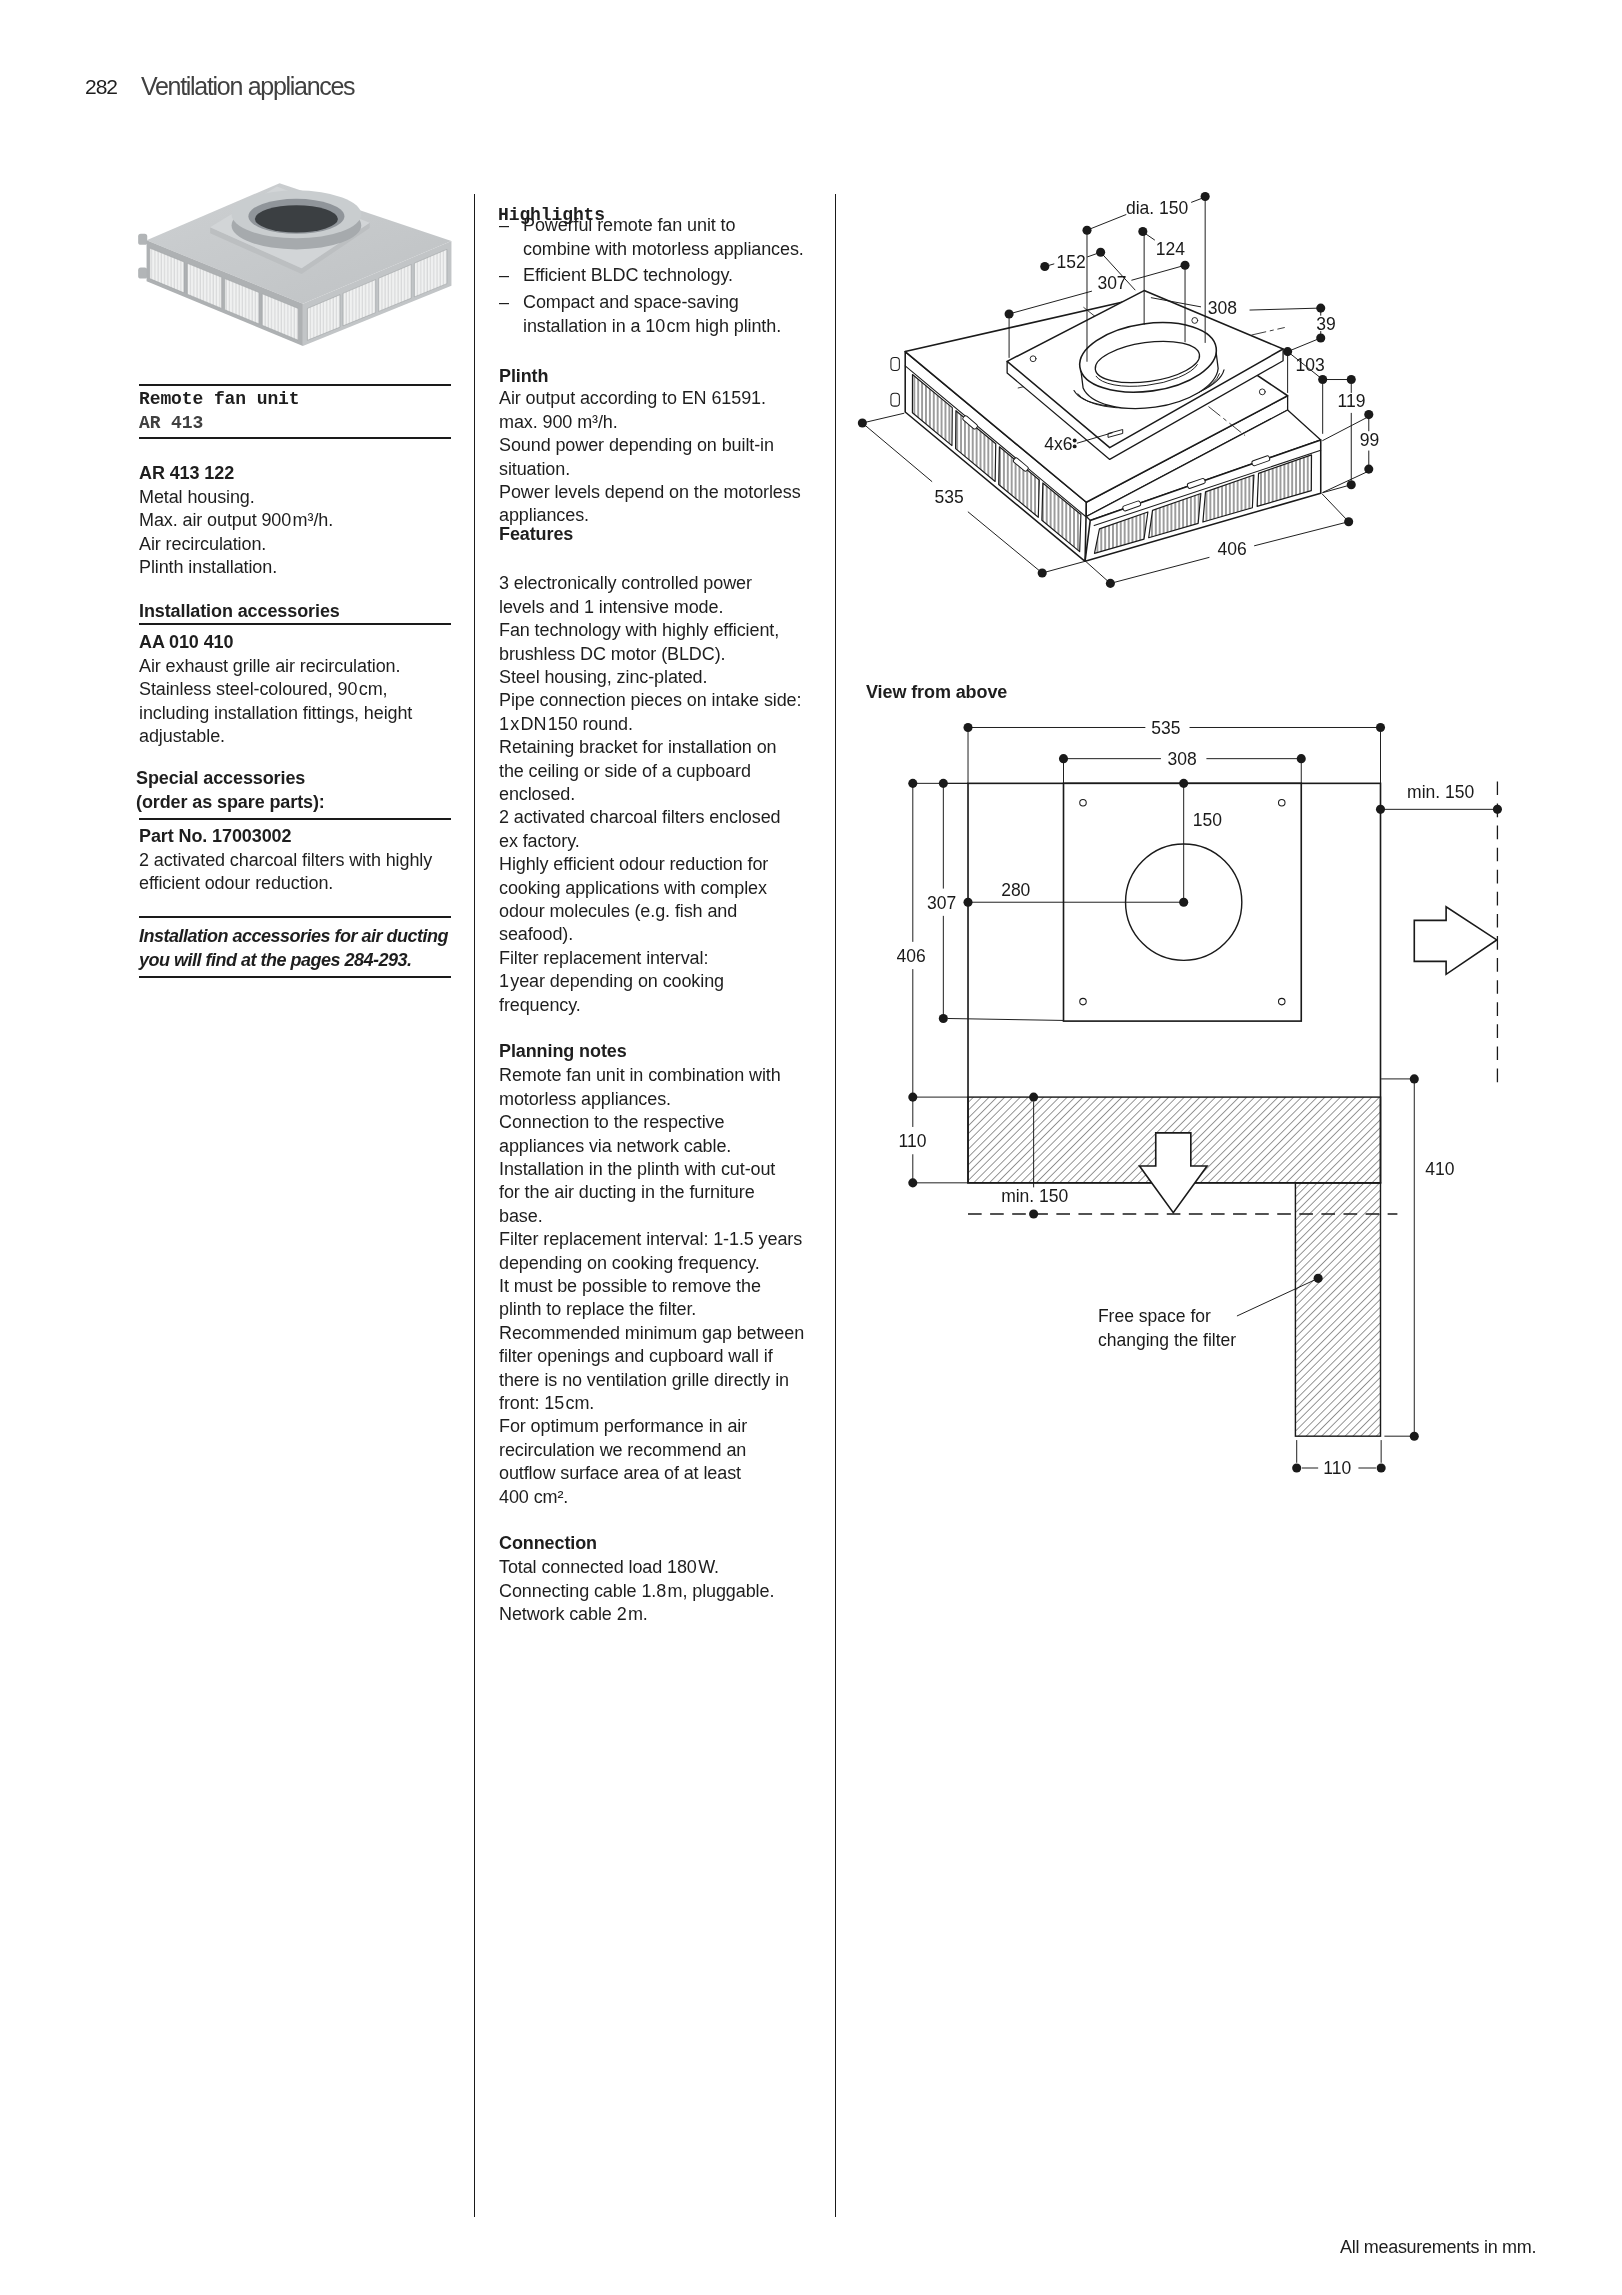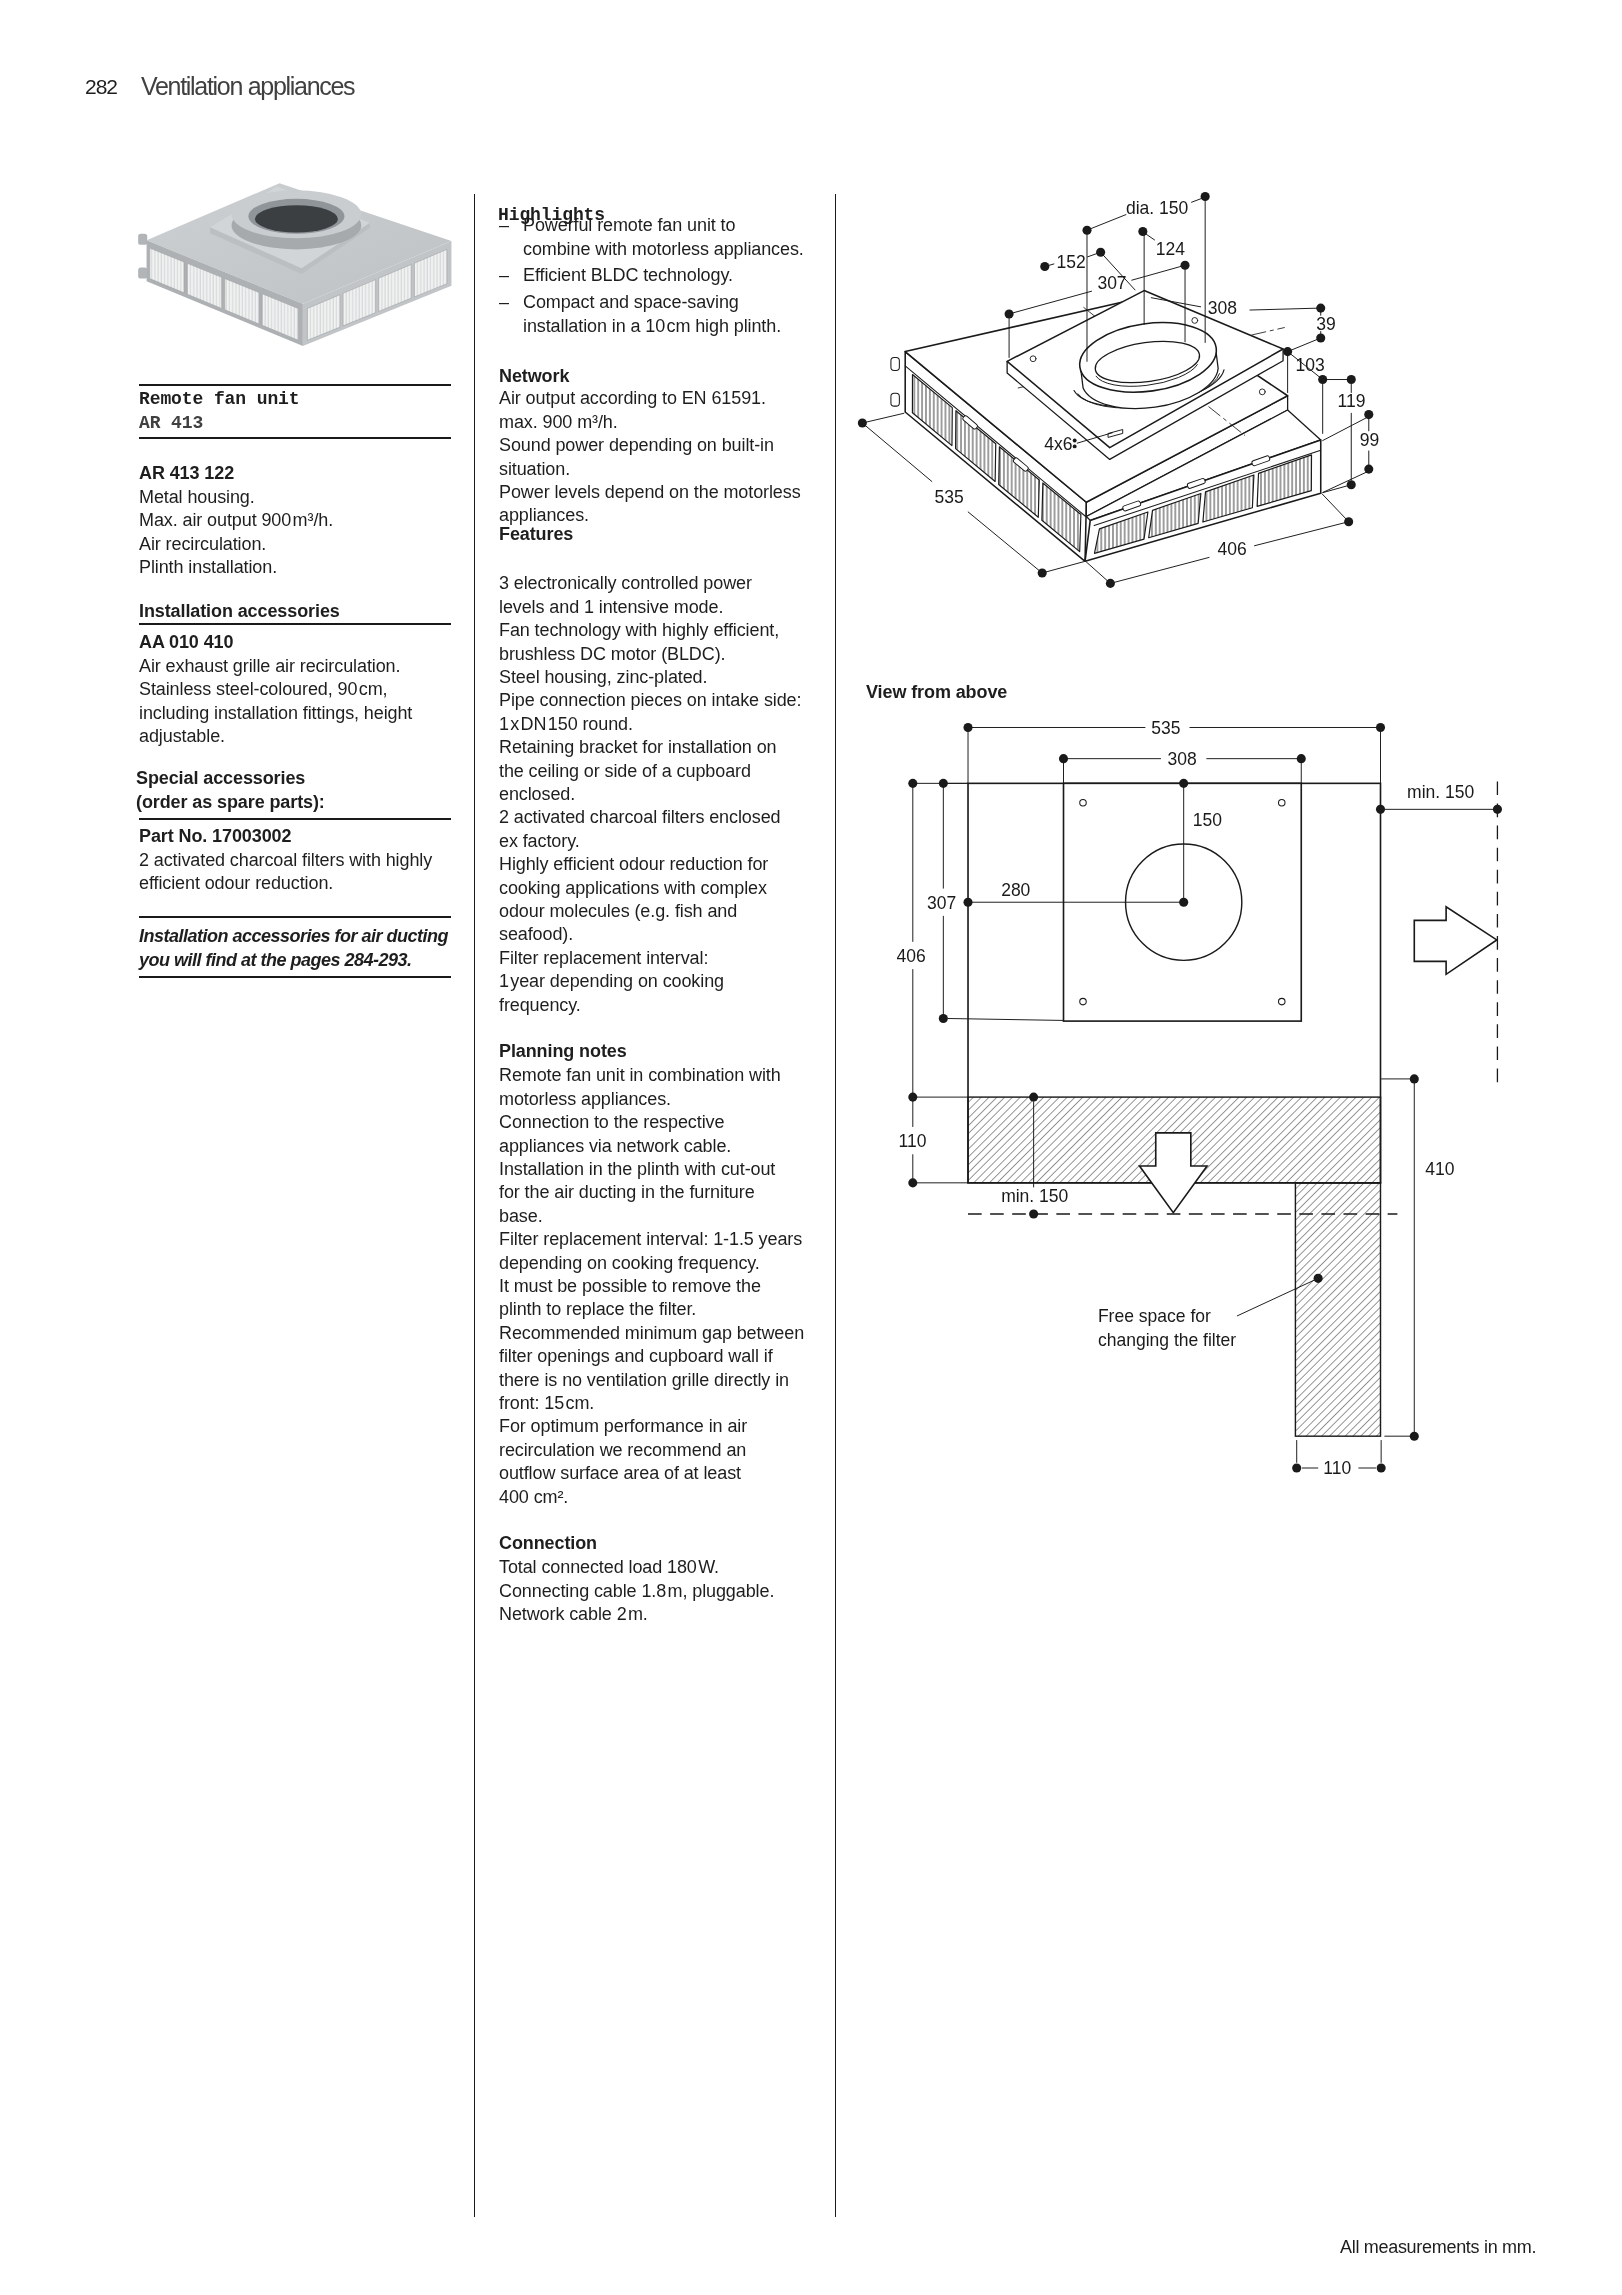--- a/index.html
+++ b/index.html
@@ -54,21 +54,21 @@
 <div class="t" style="left:523px;top:213px;">Powerful remote fan unit to<br>combine with motorless appliances.</div>
 
 <div class="t" style="left:499px;top:263px;">–</div>
 
 <div class="t" style="left:523px;top:263px;">Efficient BLDC technology.</div>
 
 <div class="t" style="left:499px;top:290px;">–</div>
 
 <div class="t" style="left:523px;top:290px;">Compact and space-saving<br>installation in a 10 cm high plinth.</div>
 
-<div class="t b" style="left:499px;top:364px;">Network</div>
+<div class="t b" style="left:499px;top:364px;">Plinth</div>
 
 <div class="t" style="left:499px;top:386px;">Air output according to EN 61591.<br>max. 900 m³/h.<br>Sound power depending on built-in<br>situation.<br>Power levels depend on the motorless<br>appliances.</div>
 
 <div class="t b" style="left:499px;top:522px;">Features</div>
 
 <div class="t" style="left:499px;top:571px;">3 electronically controlled power<br>levels and 1 intensive mode.<br>Fan technology with highly efficient,<br>brushless DC motor (BLDC).<br>Steel housing, zinc-plated.<br>Pipe connection pieces on intake side:<br>1 x DN 150 round.<br>Retaining bracket for installation on<br>the ceiling or side of a cupboard<br>enclosed.<br>2 activated charcoal filters enclosed<br>ex factory.<br>Highly efficient odour reduction for<br>cooking applications with complex<br>odour molecules (e.g. fish and<br>seafood).<br>Filter replacement interval:<br>1 year depending on cooking<br>frequency.</div>
 
 <div class="t b" style="left:499px;top:1039px;">Planning notes</div>
 
 <div class="t" style="left:499px;top:1063px;">Remote fan unit in combination with<br>motorless appliances.<br>Connection to the respective<br>appliances via network cable.<br>Installation in the plinth with cut-out<br>for the air ducting in the furniture<br>base.<br>Filter replacement interval: 1-1.5 years<br>depending on cooking frequency.<br>It must be possible to remove the<br>plinth to replace the filter.<br>Recommended minimum gap between<br>filter openings and cupboard wall if<br>there is no ventilation grille directly in<br>front: 15 cm.<br>For optimum performance in air<br>recirculation we recommend an<br>outflow surface area of at least<br>400 cm².</div>

